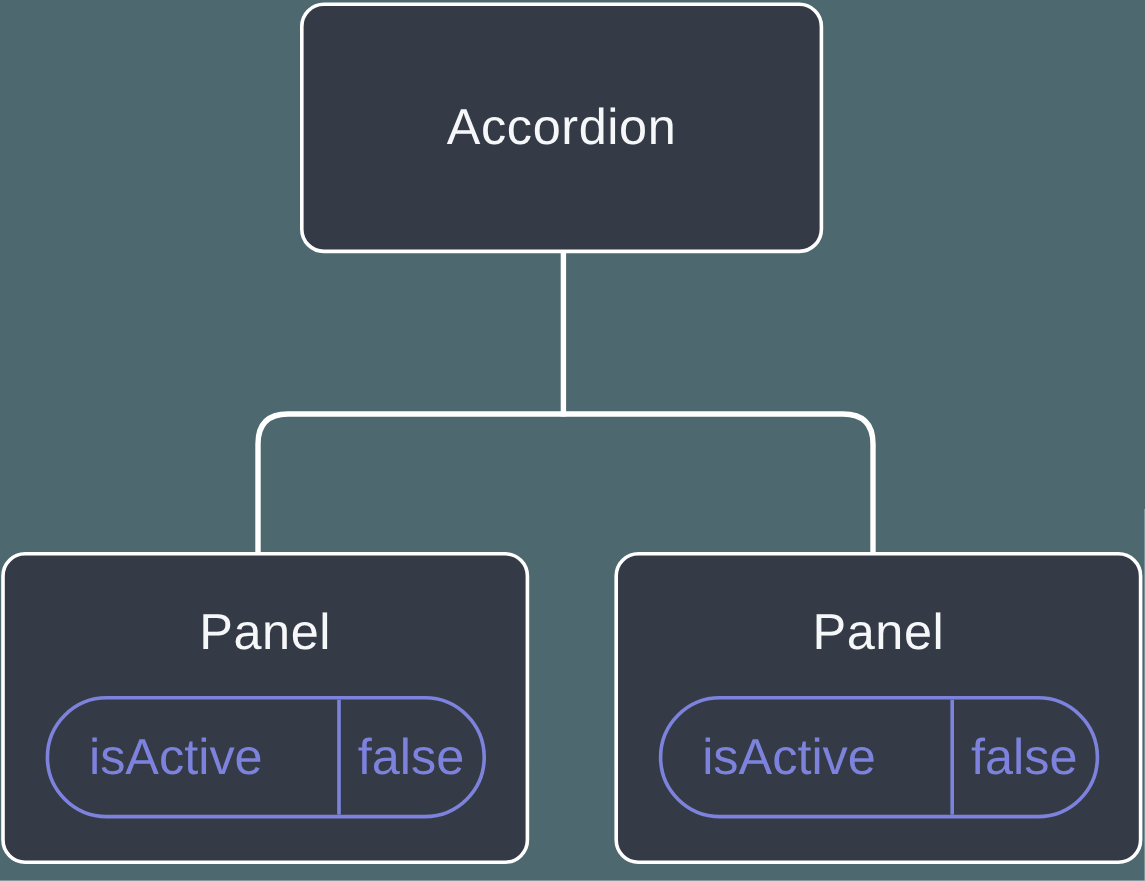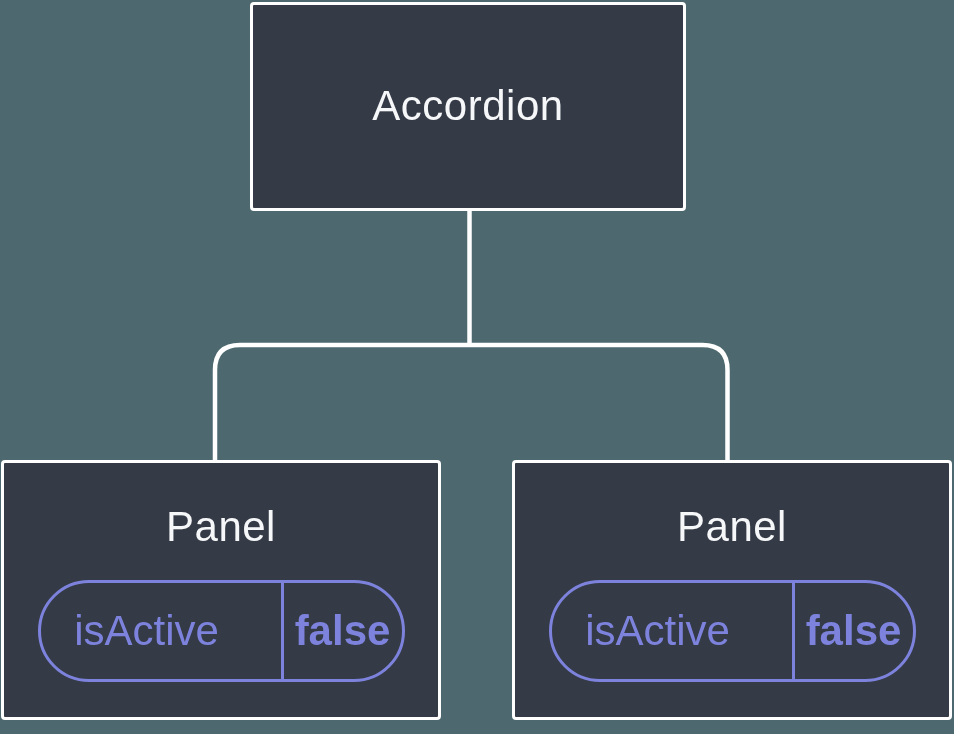--- a/index.html
+++ b/index.html
@@ -30,21 +30,21 @@
     fill: none;
     stroke: var(--connector, #FFFFFF);
     stroke-width: 4.5;
     stroke-linecap: butt;
   }
   .node {
     position: absolute;
     box-sizing: border-box;
     background: var(--node-fill, #343A46);
     border: 3px solid var(--node-border, #FFFFFF);
-    border-radius: 4px;
+    border-radius: 20px;
     display: flex;
     flex-direction: column;
     align-items: center;
   }
   .node.root {
     left: 250px;
     top: 2px;
     width: 436px;
     height: 209px;
     justify-content: center;
@@ -85,21 +85,20 @@
     justify-content: center;
     white-space: nowrap;
   }
   .state-value {
     flex: 1 1 auto;
     border-left: 3px solid var(--accent-purple, #7D83DD);
     display: flex;
     align-items: center;
     justify-content: center;
     white-space: nowrap;
-    font-weight: bold;
   }
 </style>
 </head>
 <body>
 
 <div class="stage">
 
   <svg class="connectors" viewBox="0 0 954 734" aria-hidden="true">
     <path d="M469.5 205 V347"></path>
     <path d="M215 470 V370 Q215 345 240 345 H702.5 Q727.5 345 727.5 370 V470"></path>

